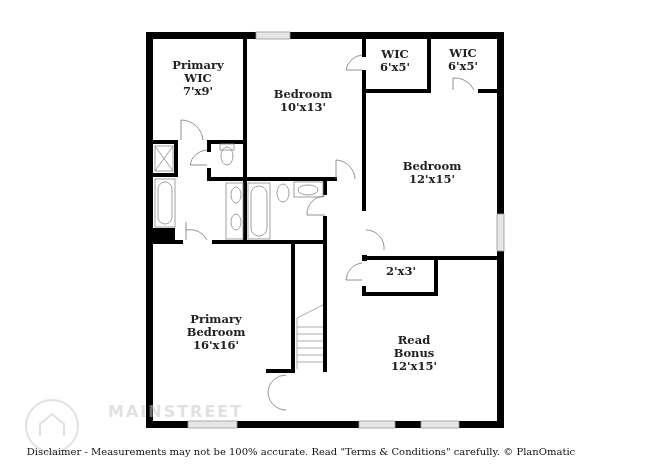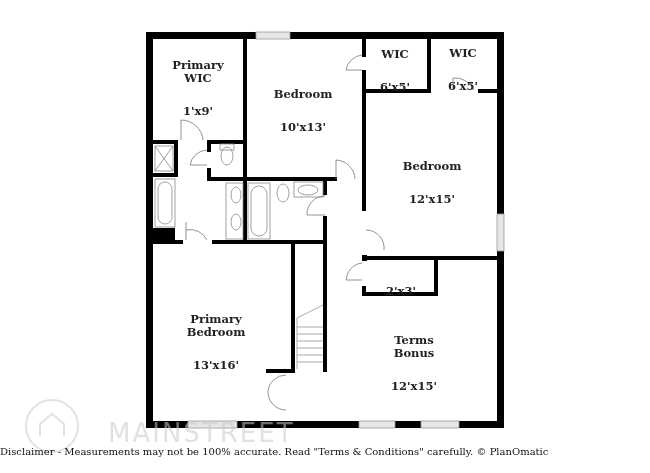--- a/index.html
+++ b/index.html
@@ -1,24 +1,24 @@
 <!DOCTYPE html>
 <html><head>
 <meta charset="utf-8">
 <style>
   html, body { margin:0; padding:0; background:#ffffff; }
   body { width:650px; height:473px; position:relative; overflow:hidden; font-family:"DejaVu Serif", serif; }
   #plan { position:absolute; left:0; top:0; width:650px; height:473px; }
   .room-label { position:absolute; text-align:center; font-family:"DejaVu Serif", serif; font-weight:bold; color:#222; font-size:11.5px; line-height:13px; white-space:nowrap; transform:translateX(-50%); }
   .room-label span { display:block; }
-  .dim { font-weight:bold;margin-top:20px; }
+  .dim { font-weight:bold; }
   .watermark { position:absolute; left:20px; top:396px; width:250px; height:60px; pointer-events:none; }
-  .wm-text1 { position:absolute; left:88px; top:6px; font-family:"DejaVu Sans", sans-serif; font-size:26px; letter-spacing:2px; color:rgba(200,200,200,0.55); font-weight:400;margin-top:16px; }
+  .wm-text1 { position:absolute; left:88px; top:6px; font-family:"DejaVu Sans", sans-serif; font-size:16px; letter-spacing:2px; color:rgba(200,200,200,0.55); font-weight:700; }
   .wm-text2 { position:absolute; left:88px; top:31px; font-family:"DejaVu Sans", sans-serif; font-size:16px; letter-spacing:3px; color:rgba(200,200,200,0.55); }
-  .disclaimer { position:absolute; left:0; width:602px; top:446px; text-align:left; font-family:"DejaVu Serif", serif; font-size:10px; color:#111; }
+  .disclaimer { position:absolute; left:0; width:602px; top:446px; text-align:center; font-family:"DejaVu Serif", serif; font-size:10px; color:#111; }
 </style>
 </head>
 <body>
 
 <svg id="plan" viewBox="0 0 650 473" xmlns="http://www.w3.org/2000/svg">
 
   <g fill="#000">
     <rect x="146" y="32" width="110" height="7"></rect>
     <rect x="290" y="32" width="214" height="7"></rect>
     <rect x="146" y="32" width="7" height="396"></rect>
@@ -132,21 +132,21 @@
       <rect x="251" y="186" width="16" height="50" rx="8"></rect>
     <ellipse cx="283" cy="193" rx="6" ry="9"></ellipse>
     <rect x="294" y="182" width="29" height="15"></rect>
       <ellipse cx="308" cy="190" rx="10" ry="5"></ellipse>
   </g>
 </svg>
 
 <div class="room-label" style="left:198px; top:59px;">
   <span>Primary</span>
   <span>WIC</span>
-  <span class="dim">1'x9'</span>
+  <span class="dim">7'x9'</span>
 </div>
 <div class="room-label" style="left:303px; top:88px;">
   <span>Bedroom</span>
   <span class="dim">10'x13'</span>
 </div>
 <div class="room-label" style="left:395px; top:48px;">
   <span>WIC</span>
   <span class="dim">6'x5'</span>
 </div>
 <div class="room-label" style="left:463px; top:47px;">
@@ -156,24 +156,24 @@
 <div class="room-label" style="left:432px; top:160px;">
   <span>Bedroom</span>
   <span class="dim">12'x15'</span>
 </div>
 <div class="room-label" style="left:401px; top:265px;">
   <span class="dim">2'x3'</span>
 </div>
 <div class="room-label" style="left:216px; top:313px;">
   <span>Primary</span>
   <span>Bedroom</span>
-  <span class="dim">13'x16'</span>
+  <span class="dim">16'x16'</span>
 </div>
 <div class="room-label" style="left:414px; top:334px;">
-  <span>Terms</span>
+  <span>Read</span>
   <span>Bonus</span>
   <span class="dim">12'x15'</span>
 </div>
 
 <div class="watermark">
   <svg width="60" height="60" viewBox="0 0 60 60" style="position:absolute;left:2px;top:0;">
     <circle cx="30" cy="30" r="26" fill="none" stroke="rgba(200,200,200,0.55)" stroke-width="2"></circle>
     <path d="M18 40 L18 28 L30 18 L42 28 L42 40" fill="none" stroke="rgba(200,200,200,0.55)" stroke-width="2"></path>
   </svg>
   <div class="wm-text1">MAINSTREET</div>

